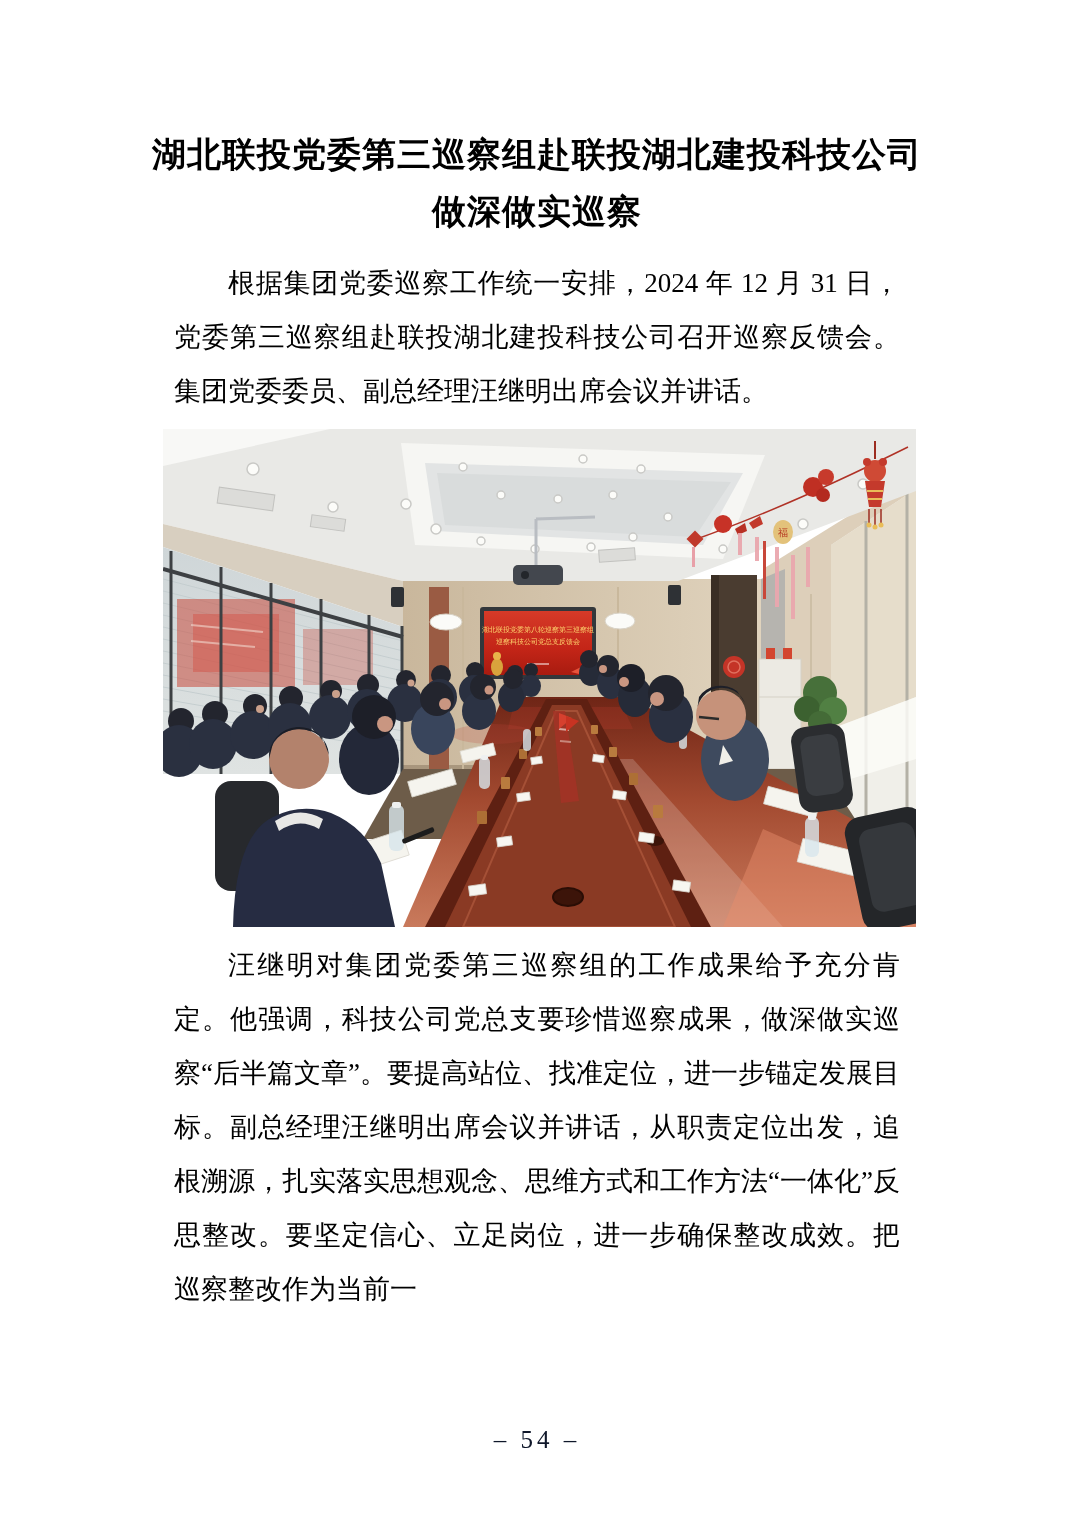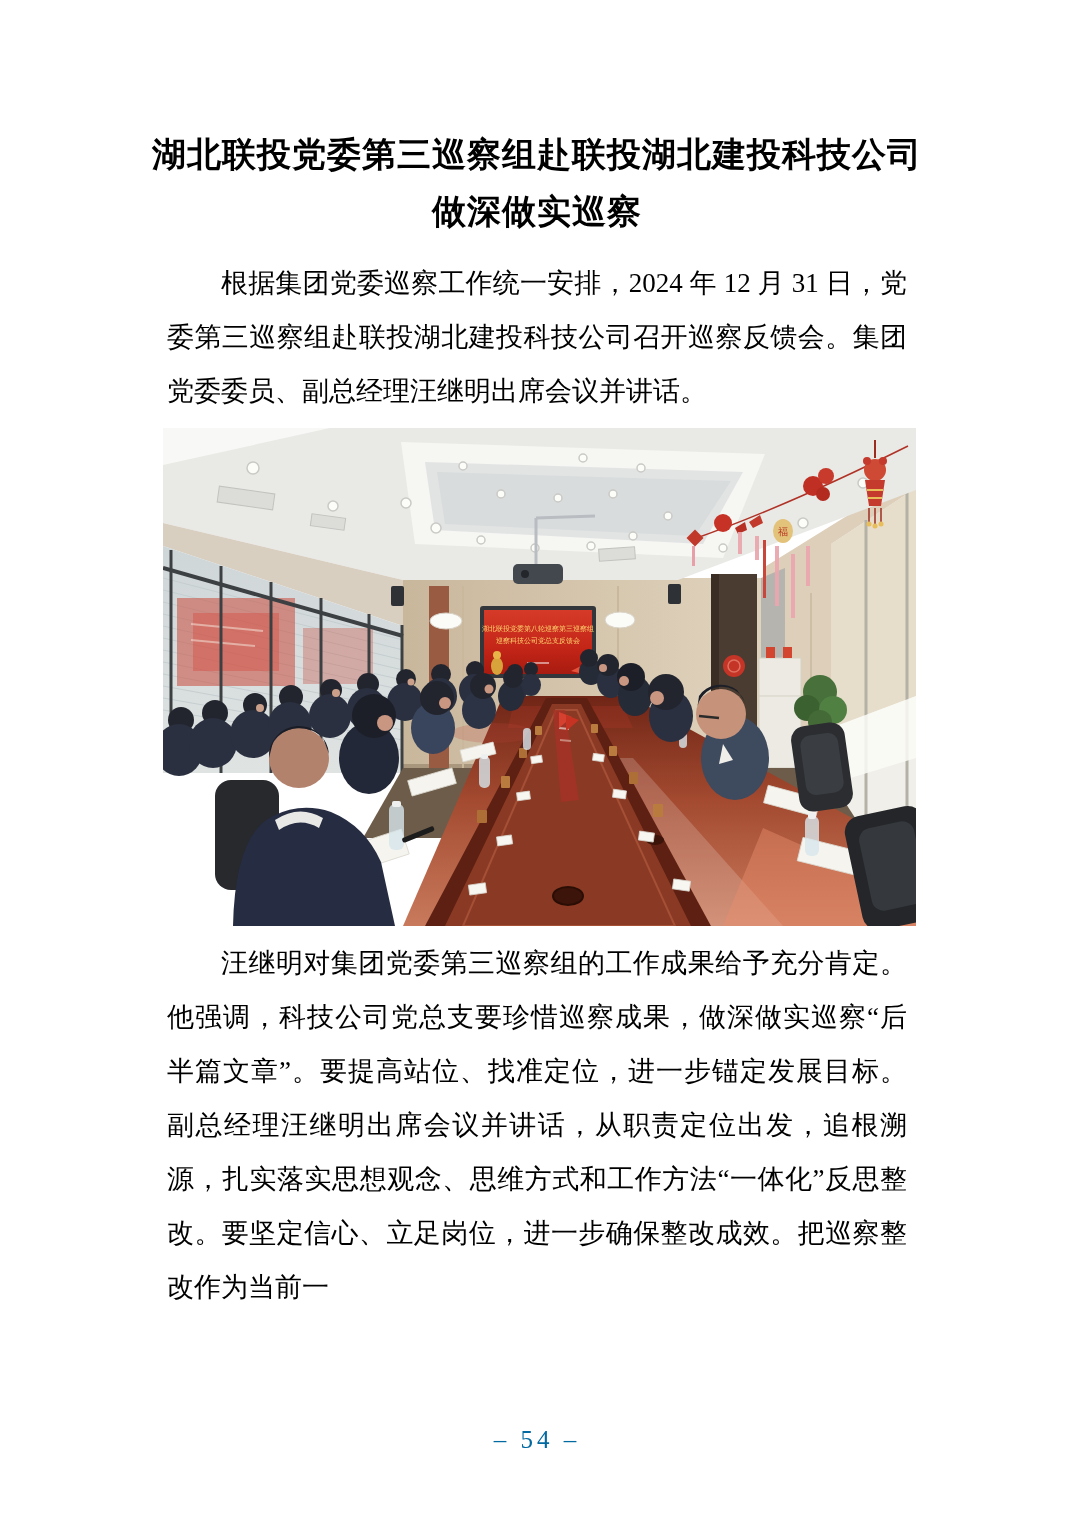--- a/index.html
+++ b/index.html
@@ -3,25 +3,25 @@
 <meta charset="utf-8">
 <style>
   html,body{margin:0;padding:0;background:#ffffff;}
   body{width:1074px;height:1520px;position:relative;
        font-family:"Liberation Serif","DejaVu Serif",serif;color:#000;}
   .page{position:relative;width:1074px;height:1520px;overflow:hidden;background:#fff;}
   .doc-title{width:860px;margin:126px auto 0;text-align:center;
              font-size:34px;font-weight:bold;line-height:57px;letter-spacing:1px;}
   .doc-body{width:748px;margin:16px auto 0;font-size:27px;line-height:54px;
             text-align:justify;}
-  .doc-body p{margin:4px;text-indent:2em;}
+  .doc-body p{margin:11px;text-indent:2em;}
   .photo-wrap{width:753px;height:498px;margin:10px auto 10px;overflow:hidden;}
   .photo-wrap svg{display:block;}
   .page-footer{position:absolute;left:0;right:0;bottom:66px;text-align:center;
-               font-size:25px;color:#0369a1;letter-spacing:4px;}
+               font-size:25px;color:#0f172a;letter-spacing:4px;}
 </style>
 </head>
 <body>
 
 <div class="page">
 
   <div class="doc-title">
     <div>湖北联投党委第三巡察组赴联投湖北建投科技公司</div>
     <div>做深做实巡察</div>
   </div>

